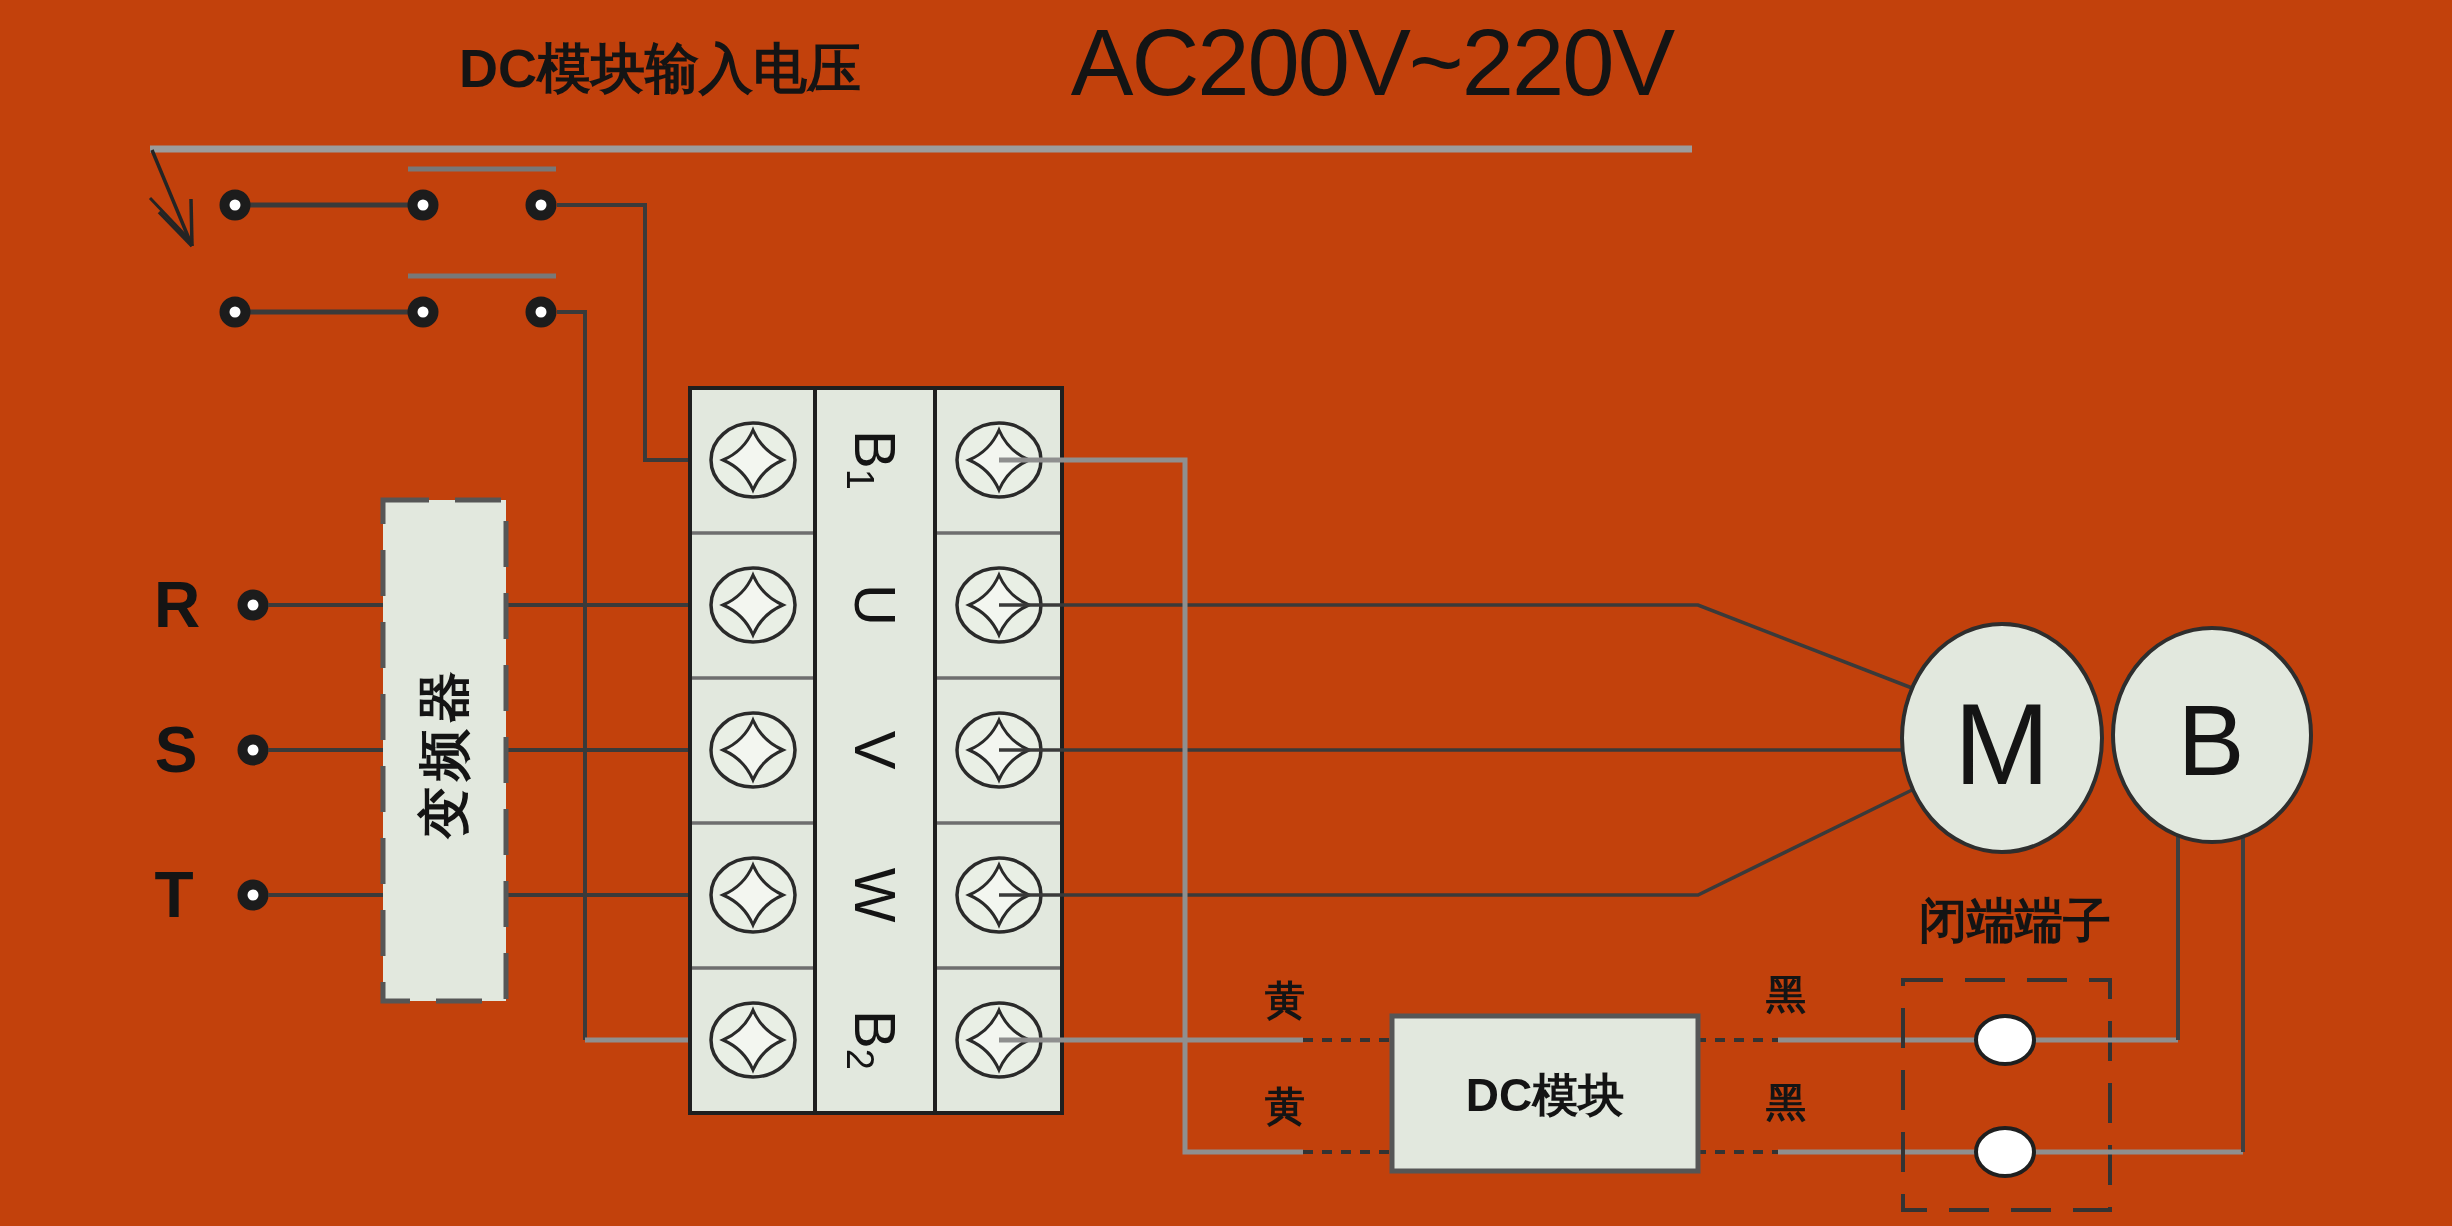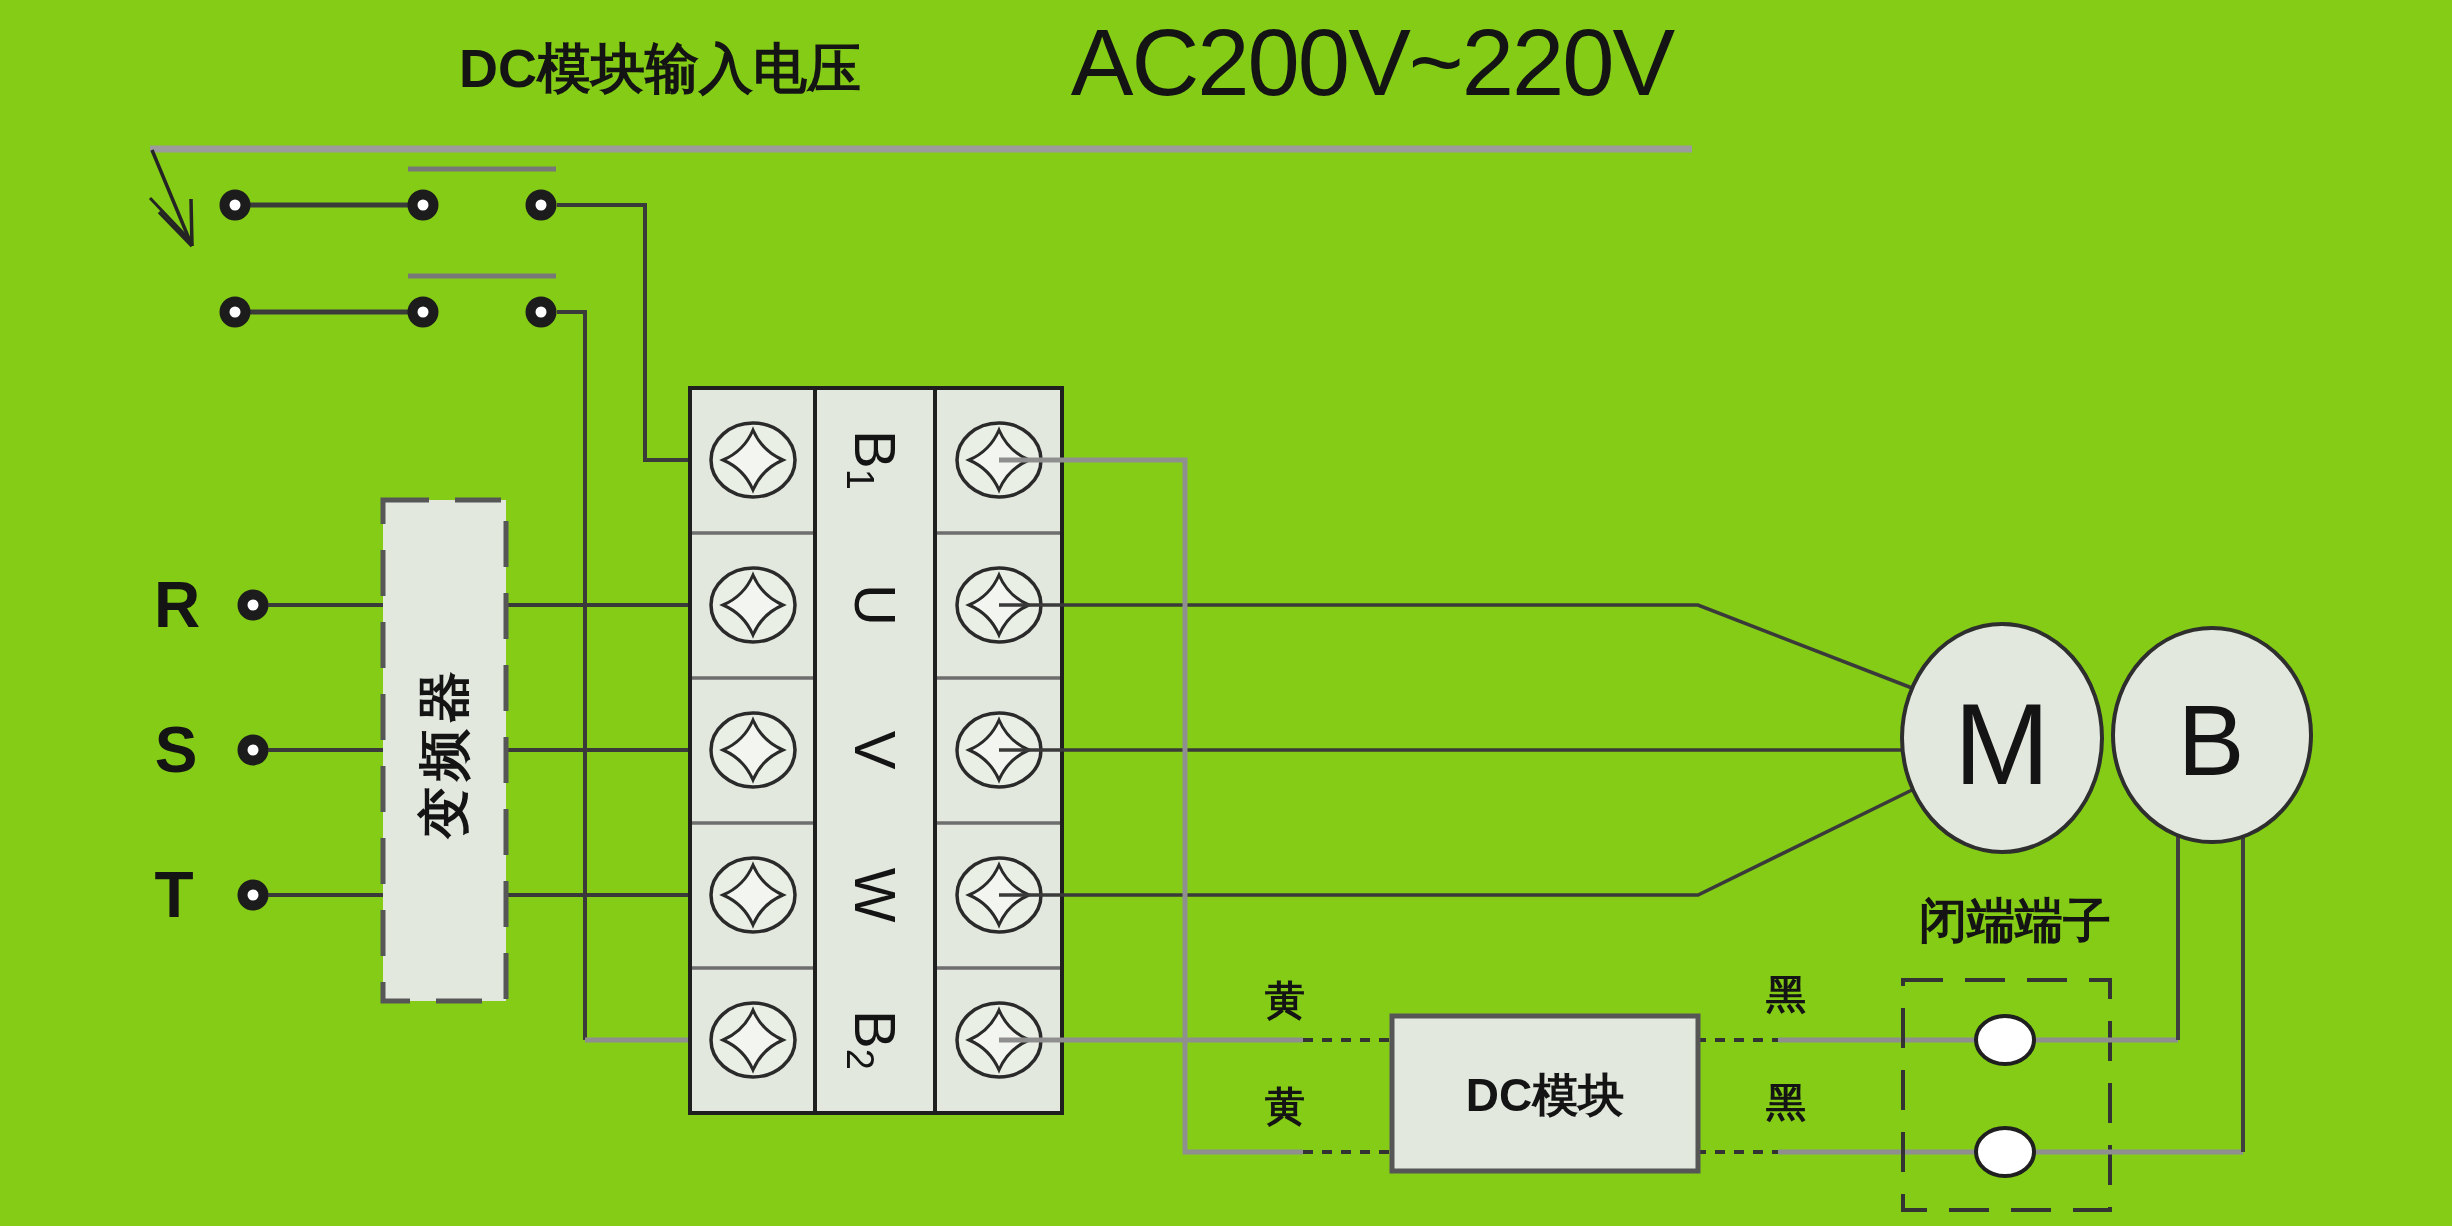--- a/index.html
+++ b/index.html
@@ -4,21 +4,21 @@
 <style>
   html, body {
     margin: 0;
     padding: 0;
     background: #ffffff;
   }
   .stage {
     position: relative;
     width: 2452px;
     height: 1226px;
-    background: #84cc16;
+    background: #c2410c;
     font-family: "Liberation Sans", "DejaVu Sans", sans-serif;
   }
   svg { display: block; }
   text {
     font-family: "Liberation Sans", "DejaVu Sans", sans-serif;
     fill: #141414;
   }
 </style>
 </head>
 <body>

